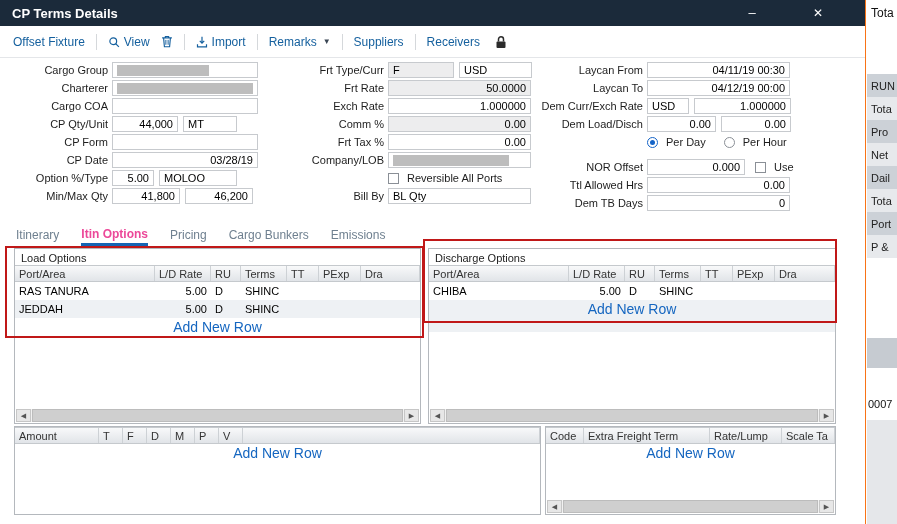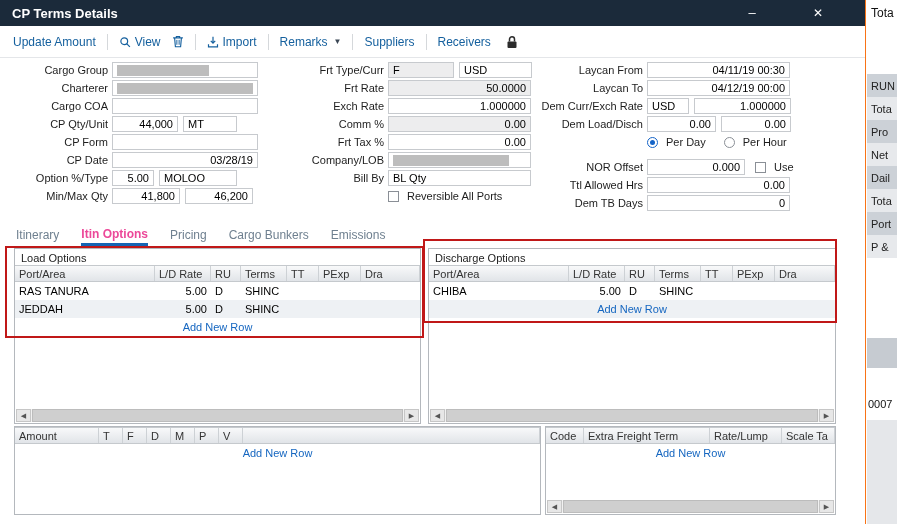--- a/index.html
+++ b/index.html
@@ -48,21 +48,21 @@
   .gpanel { position:absolute; background:#fff; border:1px solid #b4b8bd; }
   .gtitle { font-size:11px; color:#222; padding:3px 6px 1px; height:16px; }
   .ghead { display:flex; background:linear-gradient(#f8f9fa,#e1e4e8); border-top:1px solid #c5c9cd; border-bottom:1px solid #c5c9cd; height:17px; }
   .ghead .gcell { font-size:11px; color:#333; border-right:1px solid #cdd1d5; }
   .gcell { display:inline-flex; align-items:center; padding:0 4px; overflow:hidden; white-space:nowrap; flex:none; }
   .grow { display:flex; height:18px; font-size:11px; color:#000; align-items:center;text-align:right; }
   .grow.alt { background:#eef1f4; }
   .c-port { width:140px; } .c-rate { width:56px; } .c-ru { width:30px; }
   .c-terms { width:46px; } .c-tt { width:32px; } .c-pexp { width:42px; } .c-dra { flex:1; }
   .cnum { justify-content:flex-end; }
-  .addnew { text-align:center; font-size:11px; color:#1566c0; height:18px; line-height:18px; cursor:pointer; }
+  .addnew { text-align:center; font-size:14px; color:#1566c0; height:32px; line-height:18px; cursor:pointer; }
   .addnew.alt { background:#eef1f4; }
 
   .hscroll { position:absolute; left:1px; right:1px; bottom:1px; height:13px; background:#f1f1f1; display:flex; align-items:stretch; }
   .hs-btn { width:15px; background:#e7e7e7; border:1px solid #c6c6c6; font-size:7px; color:#555;
             display:flex; align-items:center; justify-content:center; flex:none; }
   .hs-thumb { flex:1; background:#cfcfcf; border:1px solid #bcbcbc; margin:0 1px; }
 
   
   .c-broker { width:148px; } .c-amount { width:84px; } .c-flag { width:24px; } .c-fill { flex:1; }
   .c-code { width:38px; } .c-term { width:126px; } .c-rlump { width:72px; } .c-scale { flex:1; }
@@ -106,21 +106,21 @@
   <div class="dialog">
 
     <div class="titlebar">
       <span class="title">CP Terms Details</span>
       <span class="win-btn win-min">–</span>
       <span class="win-btn win-close">✕</span>
     </div>
 
     <div class="toolbar">
       <span class="tb-link">
-          <span>Update Amount</span>
+          <span>Offset Fixture</span>
         </span>
       <span class="sep"></span>
       <span class="tb-link">
         <svg width="12" height="12" viewBox="0 0 16 16">
             <circle cx="7" cy="7" r="4.5" fill="none" stroke="#15609e" stroke-width="1.6"></circle>
             <line x1="10.5" y1="10.5" x2="14.5" y2="14.5" stroke="#15609e" stroke-width="1.6"></line>
           </svg>
         <span>View</span>
       </span>
       <span class="tb-link">
@@ -223,27 +223,27 @@
           <span class="flabel w112">Frt Tax %</span>
         <span class="finput num" style="width:143px">0.00</span>
         </div>
       <div class="frow">
           <span class="flabel w112">Company/LOB</span>
         <span class="finput" style="width:143px">
             <span class="redact" style="width:116px"></span>
           </span>
         </div>
       <div class="frow">
-          <span class="flabel w112">Bill By</span>
-        <span class="finput" style="width:143px">BL Qty</span>
-        </div>
-      <div class="frow">
           <span class="flabel w112"></span>
         <span class="cbox"></span>
         <span class="cblabel">Reversible All Ports</span>
+        </div>
+      <div class="frow">
+          <span class="flabel w112">Bill By</span>
+        <span class="finput" style="width:143px">BL Qty</span>
         </div>
     </div>
 
     <div class="fcol" style="left:535px; top:62px; width:262px;">
       <div class="frow">
           <span class="flabel w108">Laycan From</span>
         <span class="finput num" style="width:143px">04/11/19 00:30</span>
         </div>
       <div class="frow">
           <span class="flabel w108">Laycan To</span>

